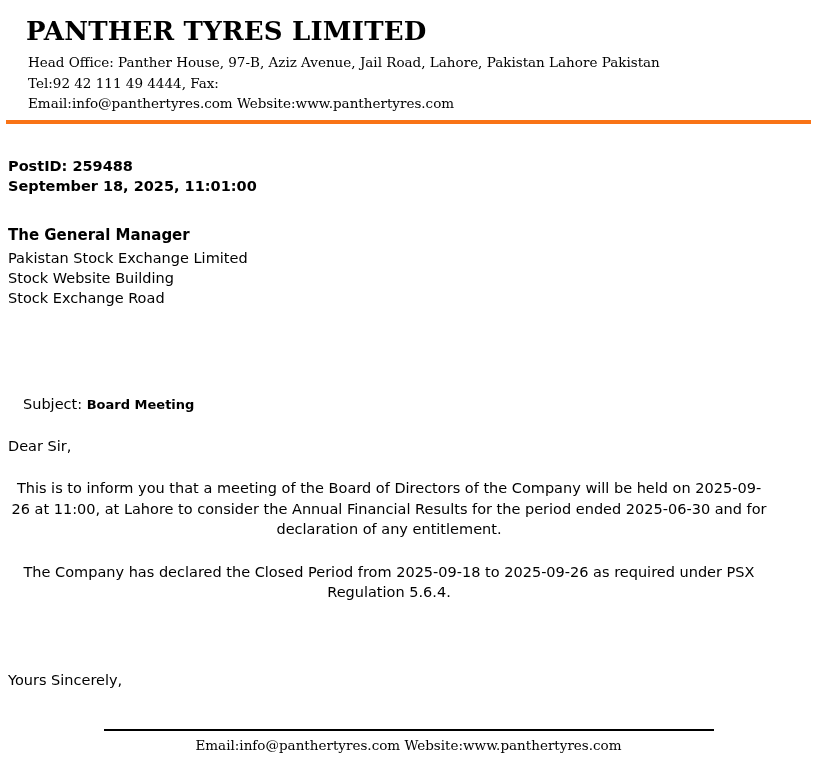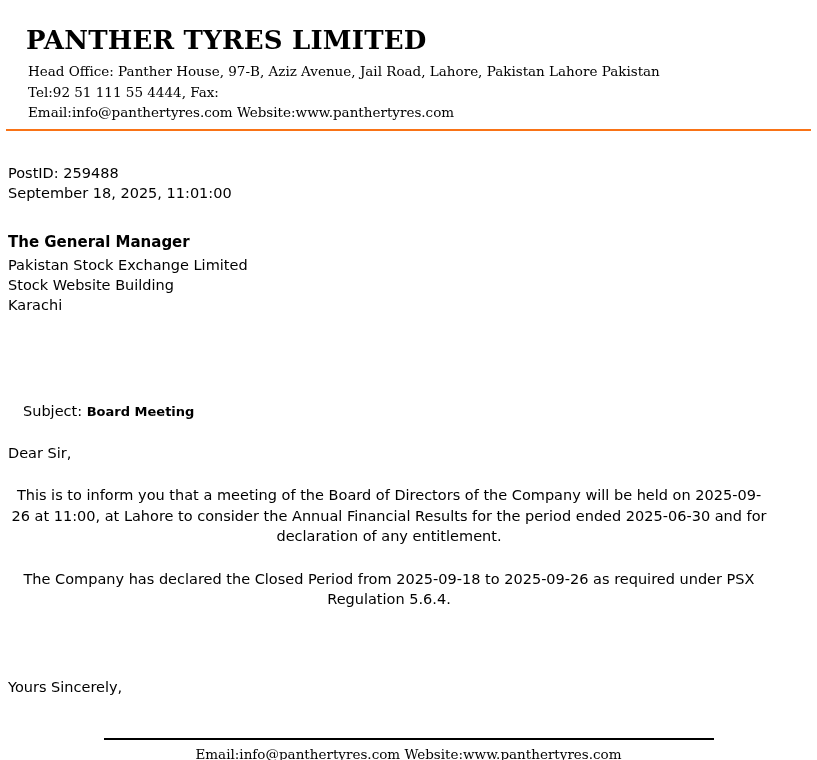--- a/index.html
+++ b/index.html
@@ -18,22 +18,22 @@
   .page {
     position: relative;
     width: 817px;
     height: 760px;
     box-sizing: border-box;
   }
 
   
   .letterhead {
     padding: 10px 0 6px 0;
-    border-bottom: 2px solid #f97316;
-    margin: 16px 6px 0 6px;
+    border-bottom: 4px solid #f97316;
+    margin: 7px 6px 0 6px;
   }
   .company-name {
     font-family: "DejaVu Serif", serif;
     font-weight: bold;
     font-size: 26px;
     letter-spacing: 0.2px;
     margin: 0 0 6px 20px;
     line-height: 1.1;
   }
   .letterhead-line {
@@ -44,20 +44,21 @@
   }
 
   
   .body-wrap {
     padding: 0 8px 0 8px;
     font-size: 14.5px;
     line-height: 1.32;
   }
   .meta-block {
     margin-top: 32px;
+    font-weight: bold;
   }
   .meta-line {
     line-height: 1.38;
   }
   .recipient-block {
     margin-top: 30px;
   }
   .recipient-title {
     font-weight: bold;
     font-size: 15px;
@@ -111,36 +112,36 @@
   }
 </style>
 </head>
 <body>
 
 <div class="page">
 
   <div class="letterhead">
     <div class="company-name">PANTHER TYRES LIMITED</div>
     <div class="letterhead-line">Head Office: Panther House, 97-B, Aziz Avenue, Jail Road, Lahore, Pakistan  Lahore Pakistan</div>
-    <div class="letterhead-line">Tel:92 51 111 55 4444,  Fax:</div>
+    <div class="letterhead-line">Tel:92 42 111 49 4444,  Fax:</div>
     <div class="letterhead-line">Email:info@panthertyres.com Website:www.panthertyres.com</div>
   </div>
 
   <div class="body-wrap">
 
     <div class="meta-block">
       <div class="meta-line">PostID: 259488</div>
       <div class="meta-line">September 18, 2025, 11:01:00</div>
     </div>
 
     <div class="recipient-block">
       <div class="recipient-title">The General Manager</div>
       <div class="recipient-line">Pakistan Stock Exchange Limited</div>
       <div class="recipient-line">Stock Website Building</div>
-      <div class="recipient-line">Karachi</div>
+      <div class="recipient-line">Stock Exchange Road</div>
     </div>
 
     <div class="subject-block">
       <span class="subject-label">Subject:</span>
       <span class="subject-value">Board Meeting</span>
     </div>
 
     <div class="salutation">Dear Sir,</div>
 
     <div class="para">This is to inform you that a meeting of the Board of Directors of the Company will be held on 2025-09-26 at 11:00, at Lahore to consider the Annual Financial Results for the period ended 2025-06-30 and for declaration of any entitlement.</div>

